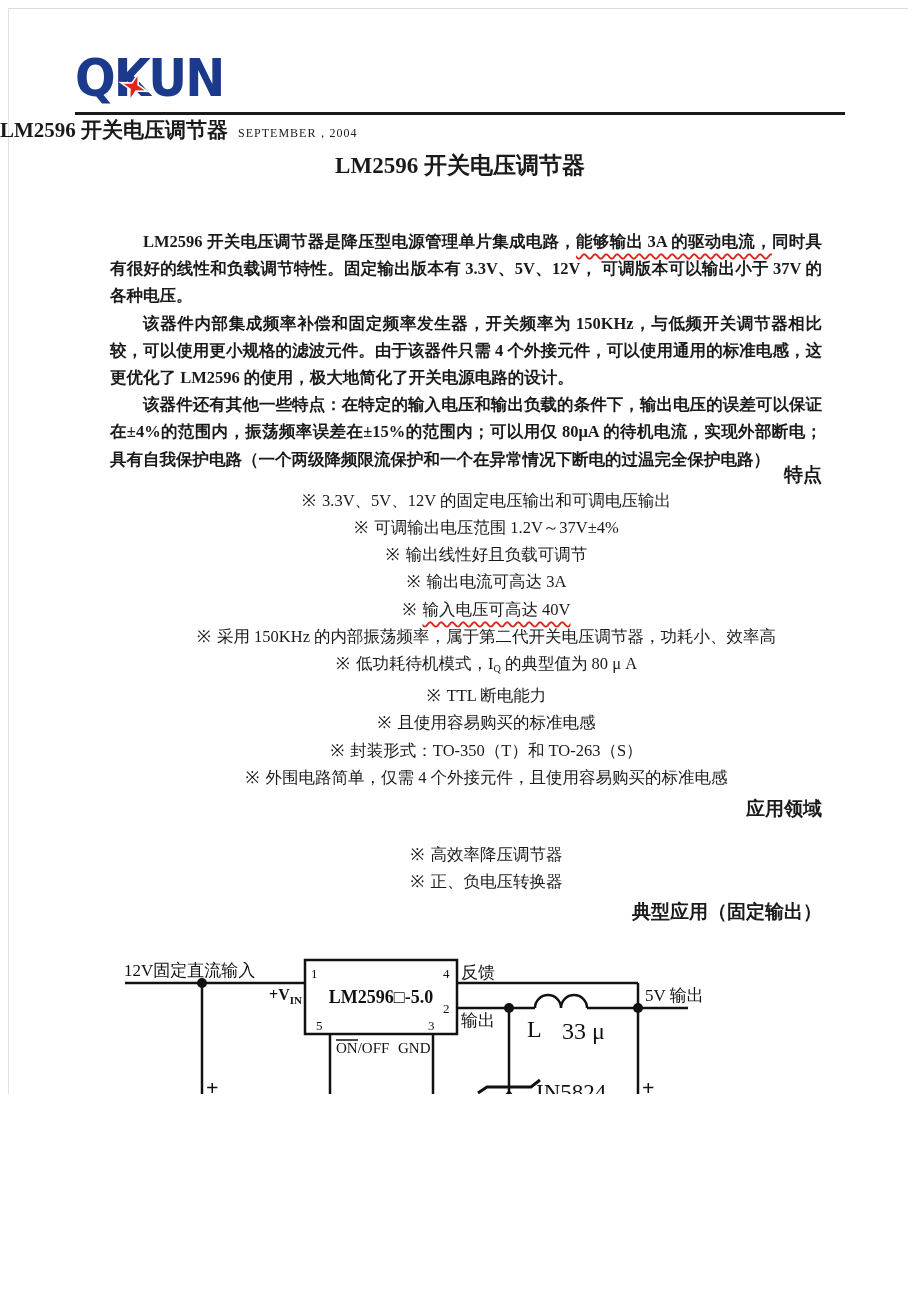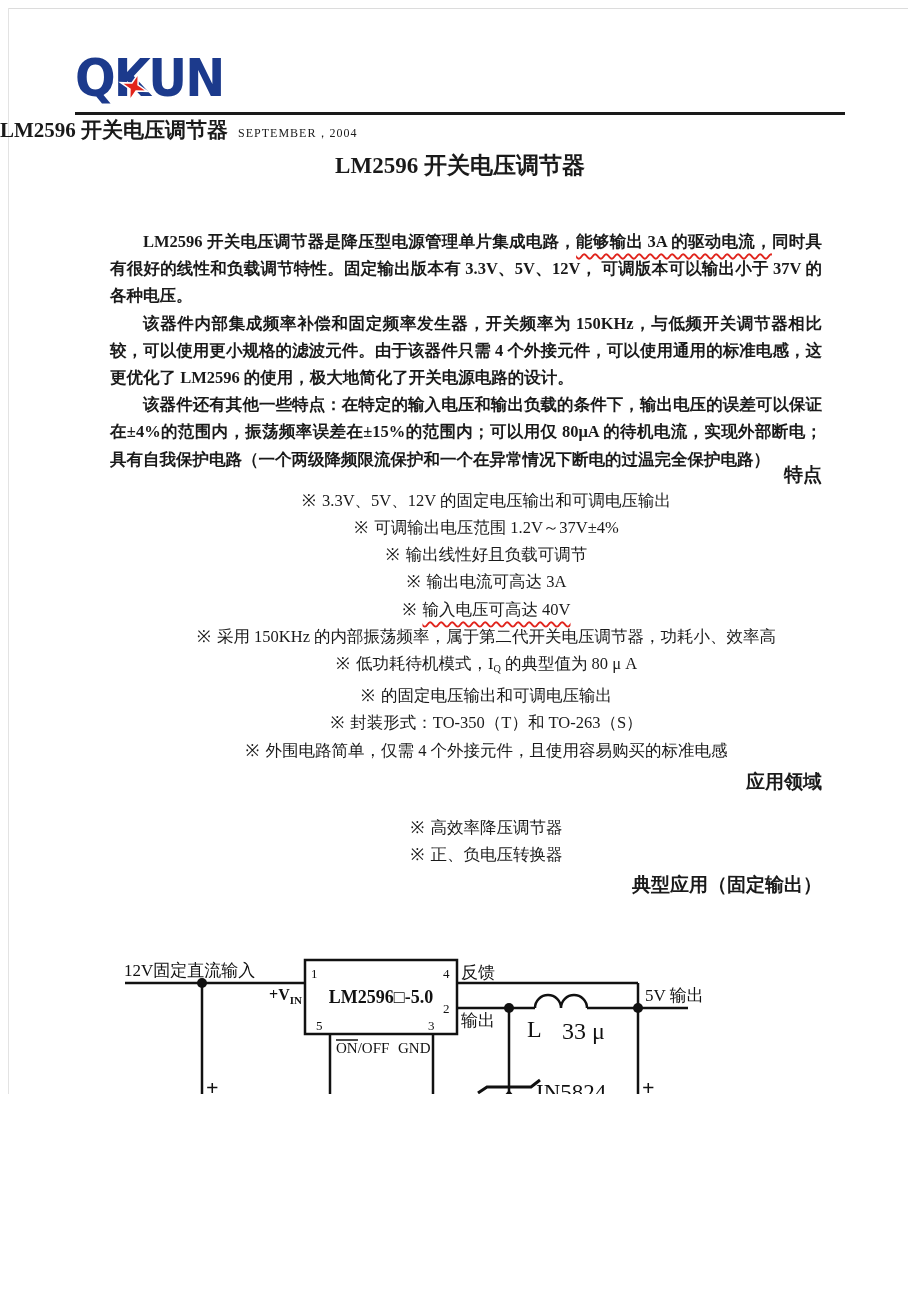--- a/index.html
+++ b/index.html
@@ -78,21 +78,22 @@
 
     <div class="sec-head" id="h-features">特点</div>
     <div id="list-features">
       <div class="feat-item"><span class="bullet">※</span><span>3.3V、5V、12V 的固定电压输出和可调电压输出</span></div>
       <div class="feat-item"><span class="bullet">※</span><span>可调输出电压范围 1.2V～37V±4%</span></div>
       <div class="feat-item"><span class="bullet">※</span><span>输出线性好且负载可调节</span></div>
       <div class="feat-item"><span class="bullet">※</span><span>输出电流可高达 3A</span></div>
       <div class="feat-item"><span class="bullet">※</span><span class="red-wavy">输入电压可高达 40V</span></div>
       <div class="feat-item"><span class="bullet">※</span><span>采用 150KHz 的内部振荡频率，属于第二代开关电压调节器，功耗小、效率高</span></div>
       <div class="feat-item"><span class="bullet">※</span><span>低功耗待机模式，I</span><span class="sub">Q</span><span> 的典型值为 80 μ A</span></div>
-      <div class="feat-item"><span class="bullet">※</span><span>的固定电压输出和可调电压输出</span></div>
+      <div class="feat-item"><span class="bullet">※</span><span>TTL 断电能力</span></div>
+      <div class="feat-item"><span class="bullet">※</span><span>且使用容易购买的标准电感</span></div>
       <div class="feat-item"><span class="bullet">※</span><span>封装形式：TO-350（T）和 TO-263（S）</span></div>
       <div class="feat-item"><span class="bullet">※</span><span>外围电路简单，仅需 4 个外接元件，且使用容易购买的标准电感</span></div>
     </div>
 
     <div class="sec-head" id="h-apps">应用领域</div>
     <div id="list-apps">
       <div class="feat-item"><span class="bullet">※</span><span>高效率降压调节器</span></div>
       <div class="feat-item"><span class="bullet">※</span><span>正、负电压转换器</span></div>
     </div>
 

